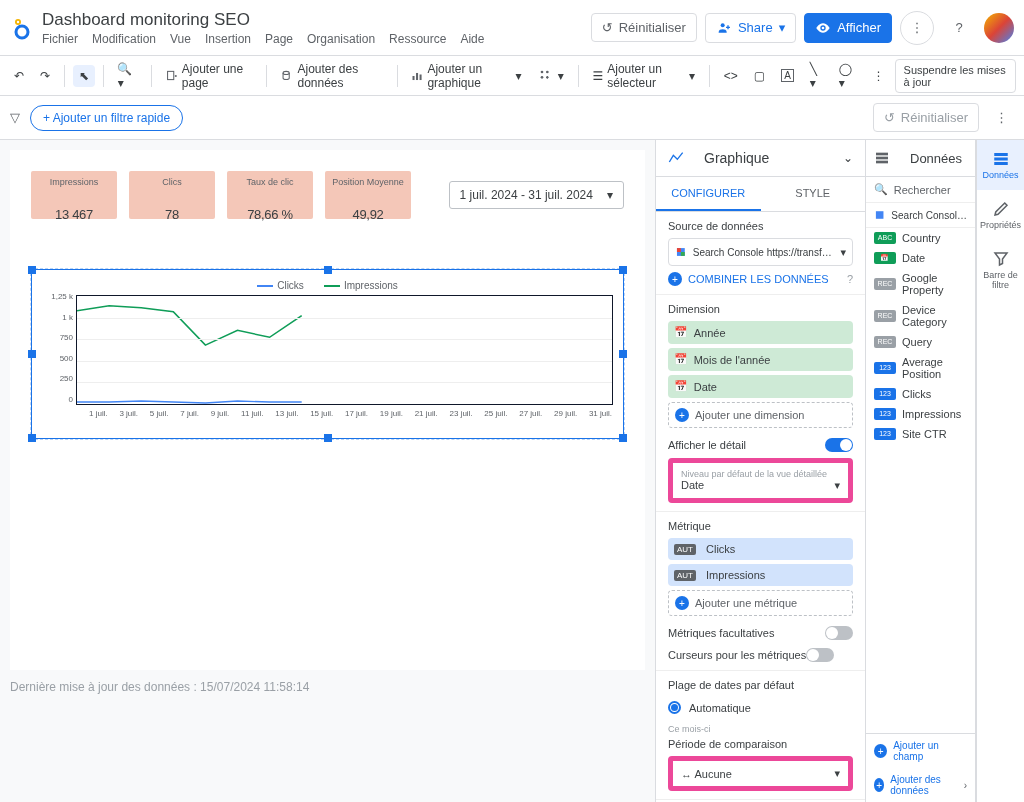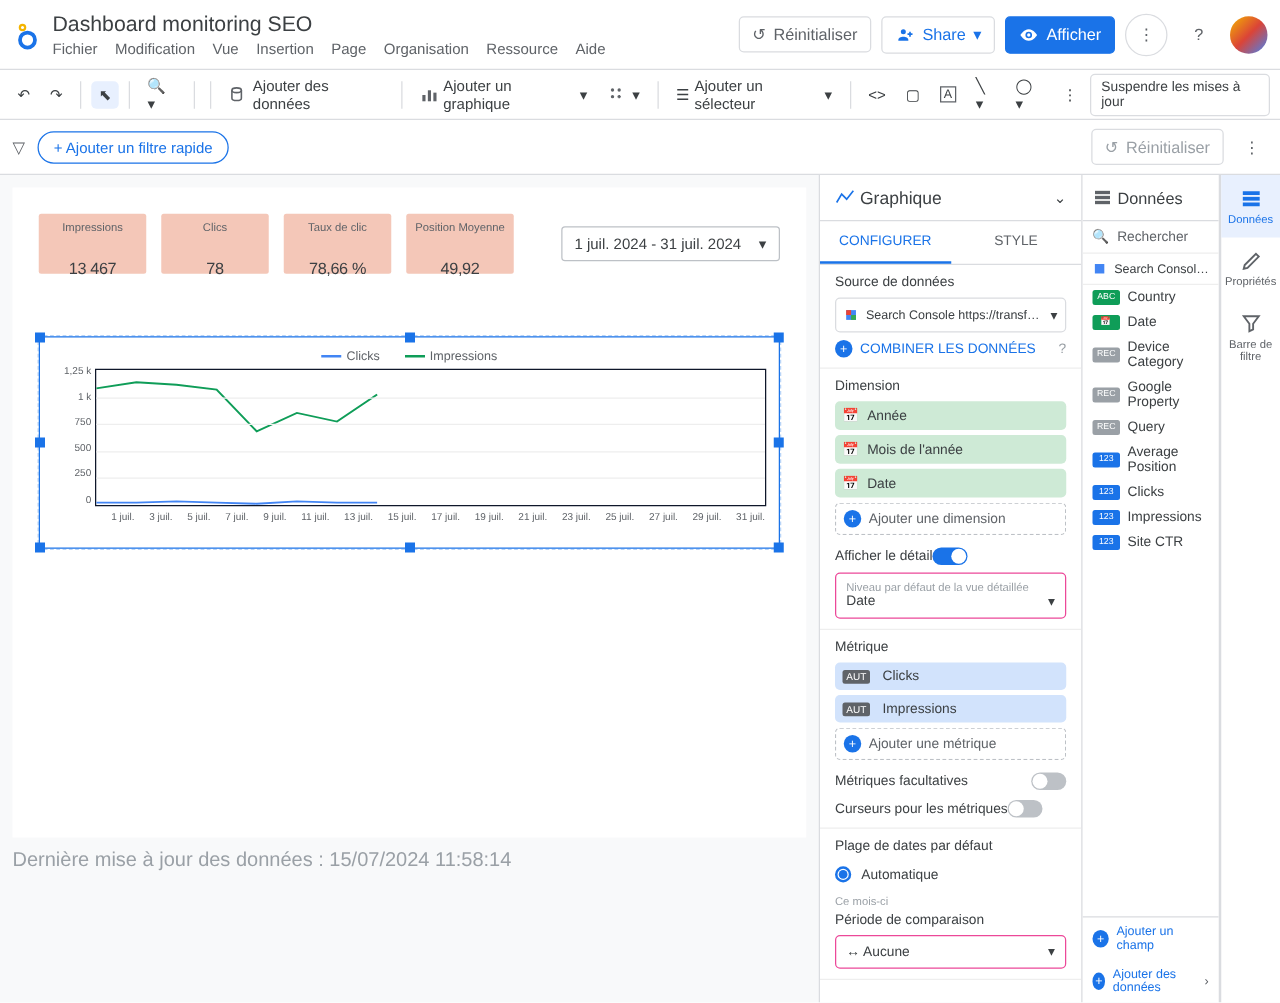--- a/index.html
+++ b/index.html
@@ -36,25 +36,25 @@
 .chart-box { margin-top:50px; border:1px solid #1a73e8; outline:1px dashed rgba(26,115,232,0.3); padding:10px; height:170px; position:relative; }
 .handle { width:8px; height:8px; background:#1a73e8; position:absolute; }
 .legend { display:flex; gap:20px; justify-content:center; font-size:10px; color:#5f6368; margin-bottom:4px; }
 .legend span::before { content:''; display:inline-block; width:16px; height:2px; margin-right:4px; vertical-align:middle; }
 .legend .s0::before { background:#4285f4; }
 .legend .s1::before { background:#0f9d58; }
 .chart-area { border:1px solid #0f172a; height:110px; position:relative; display:flex; }
 .y-lbls { position:absolute; left:-34px; top:-4px; font-size:8px; color:#5f6368; display:flex; flex-direction:column; justify-content:space-between; height:112px; text-align:right; width:30px; }
 .grid-line { position:absolute; left:0; right:0; border-top:1px solid #eee; }
 .x-lbls { position:absolute; left:12px; right:0; bottom:-14px; display:flex; justify-content:space-between; font-size:8px; color:#5f6368;text-align:center; }
-.footer-note { font-size:16px; color:#9aa0a6; margin-top:10px; }
+.footer-note { font-size:12px; color:#9aa0a6; margin-top:10px; }
 .right-panels { display:flex; border-left:1px solid #dadce0; }
 .panel { width:210px; border-right:1px solid #dadce0; overflow-y:auto; font-size:12px; }
 .panel2 { width:110px; border-right:1px solid #dadce0; overflow-y:auto; font-size:11px; position:relative; }
-.panel-head { display:flex; align-items:center; padding:10px 12px; border-bottom:1px solid #dadce0; gap:4px; }
+.panel-head { display:flex; align-items:center; padding:10px 12px; border-bottom:1px solid #dadce0; gap:20px; }
 .panel-head .title2 { font-size:14px; color:#3c4043; flex:1; }
 .tabs { display:flex; border-bottom:1px solid #dadce0; }
 .tab { flex:1; text-align:center; padding:10px 0; font-size:11px; color:#5f6368; cursor:pointer; }
 .tab.active { color:#1a73e8; border-bottom:2px solid #1a73e8; font-weight:500; }
 .sect { padding:8px 12px; border-bottom:1px solid #eee; }
 .sect-title { font-size:11px; color:#3c4043; margin-bottom:6px; font-weight:500; }
 .chip { display:flex; align-items:center; gap:6px; padding:5px 6px; border:1px solid #dadce0; border-radius:4px; font-size:11px; cursor:pointer; }
 .chip-green { background:#ceead6; border:none; margin-bottom:4px; }
 .chip-blue { background:#d2e3fc; border:none; margin-bottom:4px; }
 .chip-dashed { border:1px dashed #bdc1c6; color:#5f6368; }
@@ -71,21 +71,21 @@
 .search-box { display:flex; align-items:center; gap:6px; padding:6px 8px; border-bottom:1px solid #eee; color:#5f6368; }
 .field-item { display:flex; align-items:center; gap:6px; padding:4px 8px; font-size:11px; cursor:pointer; }
 .badge { width:22px; height:12px; border-radius:2px; font-size:7px; color:#fff; text-align:center; line-height:12px; flex-shrink:0; }
 .badge.abc { background:#0f9d58; }
 .badge.num { background:#1a73e8; }
 .badge.rec { background:#9aa0a6; }
 .side-tabs { width:48px; background:#fff; border-left:1px solid #dadce0; }
 .side-tab { text-align:center; padding:10px 2px; font-size:9px; color:#5f6368; cursor:pointer; }
 .side-tab.active { background:#e8f0fe; color:#1a73e8; }
 .side-tab svg { display:block; margin:0 auto 2px; }
-.dropdown-box { border:1px solid #ec4899; border-radius:4px; padding:6px 8px; font-size:11px; display:flex; justify-content:space-between; align-items:center; cursor:pointer; }
+.dropdown-box { border:5px solid #ec4899; border-radius:4px; padding:6px 8px; font-size:11px; display:flex; justify-content:space-between; align-items:center; cursor:pointer; }
 .small-lbl { font-size:9px; color:#9aa0a6; }
 svg.ico { width:16px; height:16px; }
 .aut-badge { font-size:8px; background:#5f6368; color:#fff; padding:1px 3px; border-radius:2px; margin-right:4px; }
 .panel2-footer { position:absolute; bottom:0; left:0; right:0; border-top:1px solid #dadce0; font-size:10px; }
 .panel2-footer .row { display:flex; align-items:center; gap:6px; padding:6px 8px; color:#1a73e8; cursor:pointer; }
 </style>
 </head>
 <body>
 
 <div class="topbar">
@@ -127,20 +127,27 @@
 </div>
 
 <div class="toolbar">
   <div class="tool-item">↶</div>
   <div class="tool-item">↷</div>
   <div class="tool-sep"></div>
   <div class="tool-item active">⬉</div>
   <div class="tool-sep"></div>
   <div class="tool-item">🔍 ▾</div>
   <div class="tool-sep"></div>
+  <div class="tool-item">
+      <svg class="ico" viewBox="0 0 24 24" fill="none" stroke="#5f6368" stroke-width="2">
+        <rect x="5" y="3" width="12" height="16"></rect>
+        <path d="M19 12h4M21 10v4"></path>
+      </svg> 
+      <span>Ajouter une page</span>
+    </div>
   <div class="tool-sep"></div>
   <div class="tool-item">
       <svg class="ico" viewBox="0 0 24 24" fill="none" stroke="#5f6368" stroke-width="2">
         <ellipse cx="10" cy="6" rx="6" ry="3"></ellipse>
         <path d="M4 6v10c0 2 3 3 6 3s6-1 6-3V6"></path>
       </svg> 
       <span>Ajouter des données</span>
     </div>
   <div class="tool-sep"></div>
   <div class="tool-item"><svg class="ico" viewBox="0 0 24 24" fill="#5f6368">
@@ -288,21 +295,21 @@
       </div>
       <div class="sect">
         <div class="sect-title">Dimension</div>
         <div class="chip chip-green">📅 <span>Année</span></div>
         <div class="chip chip-green">📅 <span>Mois de l'année</span></div>
         <div class="chip chip-green">📅 <span>Date</span></div>
         <div class="chip chip-dashed">
             <span class="plus-circle">+</span> 
             <span>Ajouter une dimension</span>
           </div>
-        <div style="display:flex;align-items:center;margin-top:10px">
+        <div style="display:flex;align-items:center;justify-content:space-between;margin-top:10px">
           <span style="font-size:11px">Afficher le détail</span>
           <div class="toggle"></div>
         </div>
         <div class="dropdown-box" style="margin-top:6px;flex-direction:column;align-items:flex-start;gap:0">
           <span class="small-lbl">Niveau par défaut de la vue détaillée</span>
           <div style="display:flex;width:100%;justify-content:space-between">
               <span>Date</span>
               <span>▾</span>
             </div>
         </div>
@@ -365,25 +372,25 @@
       <div class="field-item">
           <span class="badge abc">ABC</span>
           <span>Country</span>
         </div>
       <div class="field-item">
           <span class="badge abc">📅</span>
           <span>Date</span>
         </div>
       <div class="field-item">
           <span class="badge rec">REC</span>
+          <span>Google Property</span>
+        </div>
+      <div class="field-item">
+          <span class="badge rec">REC</span>
           <span>Device Category</span>
-        </div>
-      <div class="field-item">
-          <span class="badge rec">REC</span>
-          <span>Google Property</span>
         </div>
       <div class="field-item">
           <span class="badge rec">REC</span>
           <span>Query</span>
         </div>
       <div class="field-item">
           <span class="badge num">123</span>
           <span>Average Position</span>
         </div>
       <div class="field-item">

